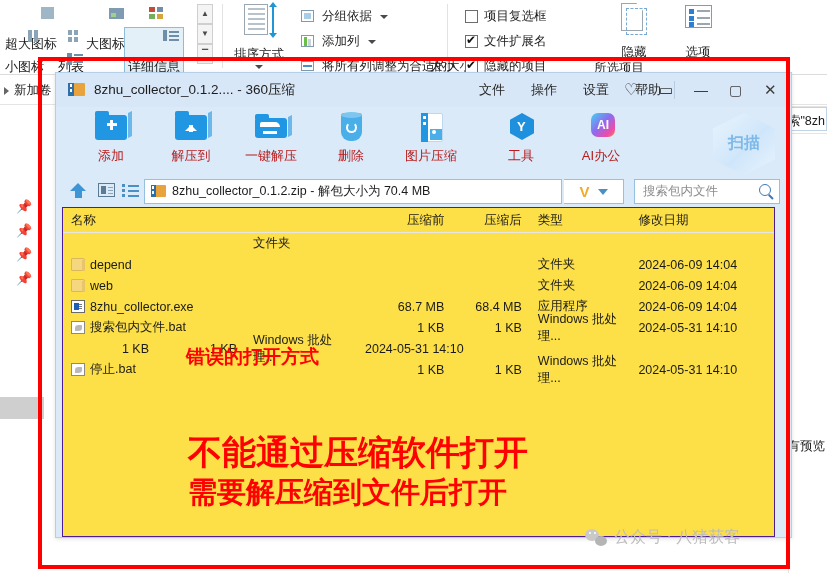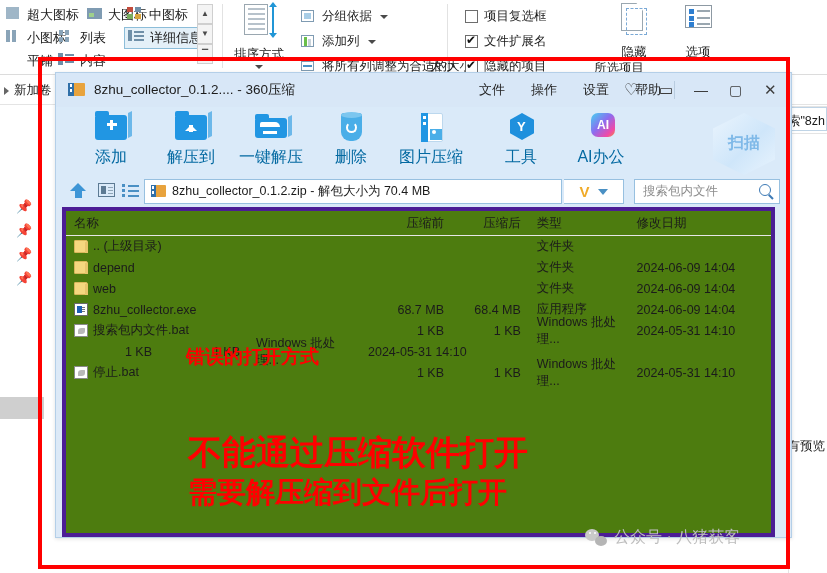--- a/index.html
+++ b/index.html
@@ -15,23 +15,24 @@
   
   .bg-ribbon {
     position: absolute; left: 0; top: 0; width: 827px; height: 75px;
     background: #ffffff; border-bottom: 1px solid #dcdcdc;
     overflow: hidden;
   }
   .rib-sep { position: absolute; top: 4px; width: 1px; height: 64px; background: #e2e2e2; }
 
   .view-grid { position: absolute; left: 0; top: 3px; width: 215px; height: 70px; }
   .view-item {
-    position: absolute; display: flex; align-items: flex-start; gap: 5px;
+    position: absolute; display: flex; align-items: flex-end; gap: 12px;
     font-size: 13px; color: #1b1b1b; white-space: nowrap;
     padding: 1px 3px;
+    flex-direction: column;
   }
   .view-item.sel { border: 1px solid #8cbdd9; background: #e4f0f8; }
   .vicon { width: 17px; height: 15px; flex: 0 0 17px; position: relative; }
   .vicon i { position: absolute; background: #6f8fa8; display:block; }
 
   .spin-col { position: absolute; left: 197px; top: 4px; width: 16px; height: 66px; }
   .spin-btn { width: 16px; height: 20px; border: 1px solid #cfcfcf; background: #f4f4f4;
               color: #4a4a4a; font-size: 8px; line-height: 18px; text-align: center; }
 
   .rib-label { position: absolute; font-size: 12.5px; color: #1b1b1b; white-space: nowrap; }
@@ -109,21 +110,21 @@
   .titlemenu { position:absolute; right:130px; top:0; height:34px; display:flex; align-items:center; gap:26px; }
   .titlemenu span { font-size:13px; color:#262626; }
   .titlebtns { position:absolute; right:10px; top:0; height:34px; display:flex; align-items:center; gap:18px; }
   .tbicon { width:17px; height:17px; position:relative; color:#3d3d3d; }
   .tb-divider { position:absolute; right:116px; top:8px; width:1px; height:18px; background:#b9cde0; }
 
   
   .toolbar { position:relative; height:68px; background:#daeaf9; }
   .tool { position:absolute; top:4px; width:80px; text-align:center; }
   .tool .ic { width:36px; height:34px; margin:0 auto 2px; position:relative; }
-  .tool .lb { font-size:16px; color:#0369a1; }
+  .tool .lb { font-size:13px; color:#b91c1c; }
   .folder { position:absolute; left:2px; top:4px; width:32px; height:25px;
             background:#2196e3; border-radius:2px 3px 3px 3px; }
   .folder:before { content:''; position:absolute; left:0; top:-4px; width:14px; height:5px;
                    background:#2196e3; border-radius:2px 2px 0 0; }
   .folder-side { position:absolute; right:-3px; top:1px; width:4px; height:25px;
                  background:#6cb8ea; transform: skewY(-28deg); }
   .gl { position:absolute; background:#fff; }
   .scan { position:absolute; right:16px; top:6px; width:62px; height:62px; }
   .hexa { position:absolute; left:0; top:0; width:62px; height:62px;
           background: linear-gradient(135deg,#eaf4fd 0%,#cfe6fa 55%,#e8f3fd 100%);
@@ -146,22 +147,22 @@
   .vbtn .vc { width:0;height:0;border-left:5px solid transparent;border-right:5px solid transparent;border-top:6px solid #4a90c4; }
   .searchfield { position:absolute; left:578px; top:4px; width:146px; height:25px;
                  background:#fff; border:1px solid #97c0e0; display:flex; align-items:center; }
   .searchfield .sph { margin-left:8px; font-size:12.5px; color:#8d8d8d; }
   .mag { position:absolute; right:8px; top:4px; width:12px; height:12px;
          border:1.6px solid #3d7ab5; border-radius:50%; }
   .mag:after { content:''; position:absolute; right:-4px; bottom:-3px; width:6px; height:1.6px;
                background:#3d7ab5; transform: rotate(45deg); }
 
   
-  .listwrap { position:relative; flex:1; margin:0 16px 0 6px; background:#4d7c0f;
-              border:4px solid #4c1d95; overflow:hidden; }
+  .listwrap { position:relative; flex:1; margin:0 16px 0 6px; background:#fde047;
+              border:1px solid #4c1d95; overflow:hidden; }
   .lhead { display:flex; height:25px; align-items:center;
            border-bottom:1px solid #e6e6e6; font-size:12.5px; color:#1b1b1b; }
   .c-name { width:346px; padding-left:8px; }
   .c-before { width:86px; text-align:right; }
   .c-after  { width:88px; text-align:right; }
   .c-type   { width:112px; padding-left:16px; }
   .c-date   { width:170px; padding-left:16px; }
   .lrow { display:flex; height:21px; align-items:center; font-size:12.5px; color:#1b1b1b; }
   .fico { width:14px; height:13px; margin-right:5px; position:relative; flex:0 0 14px; }
   .fico.folder-i { background:#f5d77f; border:1px solid #d9b75b; border-radius:1px 2px 1px 1px; }
@@ -521,24 +522,20 @@
     <div class="listwrap">
       <div class="lhead">
         <div class="c-name">名称</div>
         <div class="c-before">压缩前</div>
         <div class="c-after">压缩后</div>
         <div class="c-type">类型</div>
         <div class="c-date">修改日期</div>
       </div>
 
       <div class="lrow">
-        <div class="c-name nm">
-            <span class="fico folder-i"></span>
-            <span>.. (上级目录)</span>
-          </div>
         <div class="c-before"></div>
         <div class="c-after"></div>
         <div class="c-type">文件夹</div>
         <div class="c-date"></div>
       </div>
       <div class="lrow">
         <div class="c-name nm">
             <span class="fico folder-i"></span>
             <span>depend</span>
           </div>

